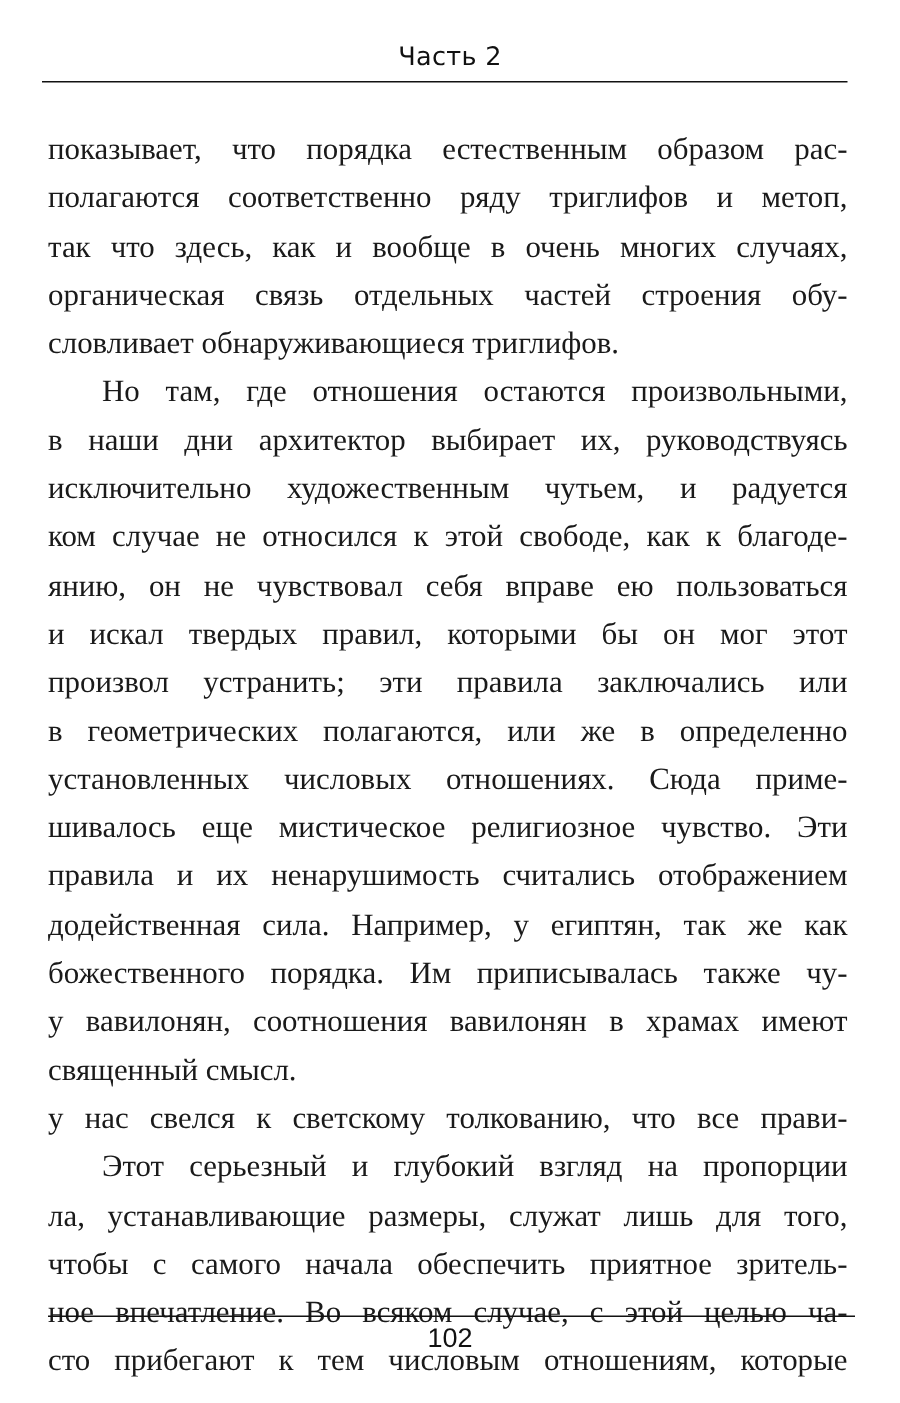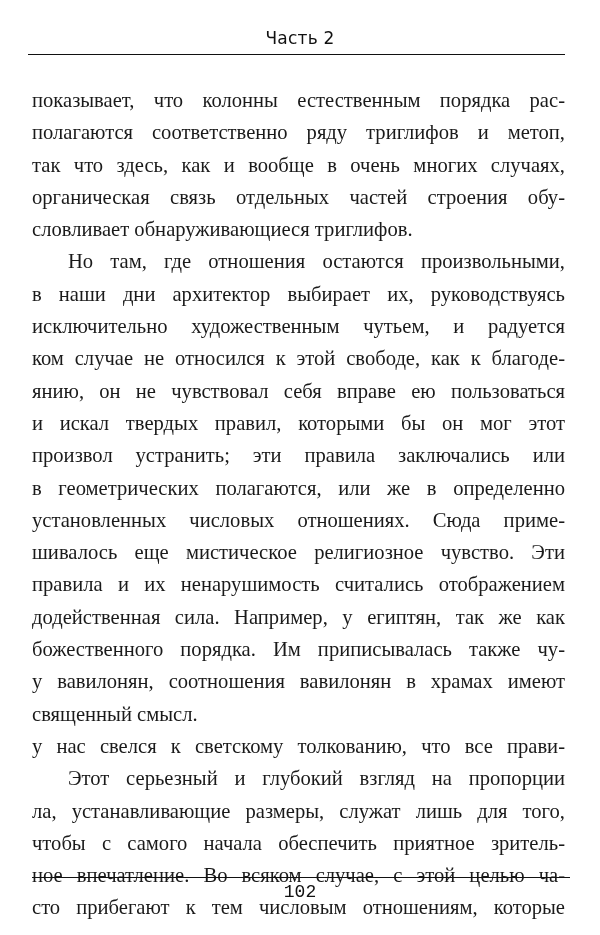--- a/index.html
+++ b/index.html
@@ -55,37 +55,37 @@
   }
   .line.indent {
     padding-left: 36px;
   }
   .folio {
     position: absolute;
     top: 882px;
     left: 0;
     width: 600px;
     text-align: center;
-    font-family: Liberation Mono, monospace;
+    font-family: Liberation Sans, sans-serif;
     font-size: 18px;
     color: #111;
   }
 </style>
 </head>
 <body>
 
 <div>
 
   <div class="running-head">Часть 2</div>
   <div class="rule top"></div>
 
   <div class="body-text">
 
     <div>
-      <span class="line">показывает, что колонны естественным порядка рас-</span>
+      <span class="line">показывает, что порядка естественным образом рас-</span>
       <span class="line">полагаются соответственно ряду триглифов и метоп,</span>
       <span class="line">так что здесь, как и вообще в очень многих случаях,</span>
       <span class="line">органическая связь отдельных частей строения обу-</span>
       <span class="line last">словливает обнаруживающиеся триглифов.</span>
     </div>
 
     <div>
       <span class="line indent">Но там, где отношения остаются произвольными,</span>
       <span class="line">в наши дни архитектор выбирает их, руководствуясь</span>
       <span class="line">исключительно художественным чутьем, и радуется</span>

